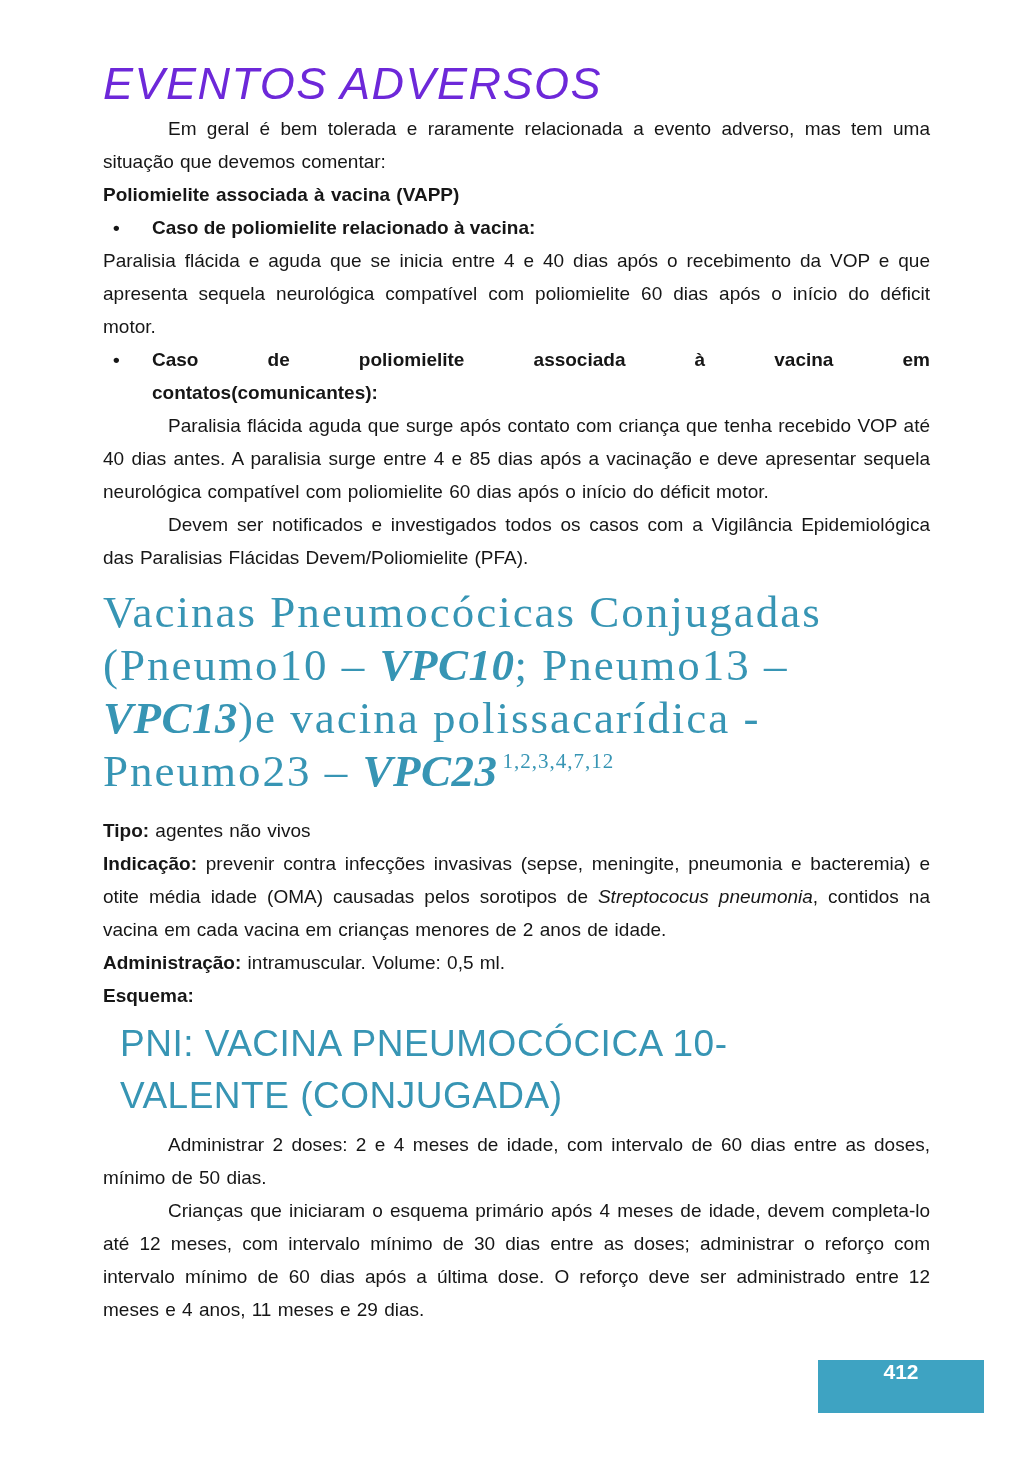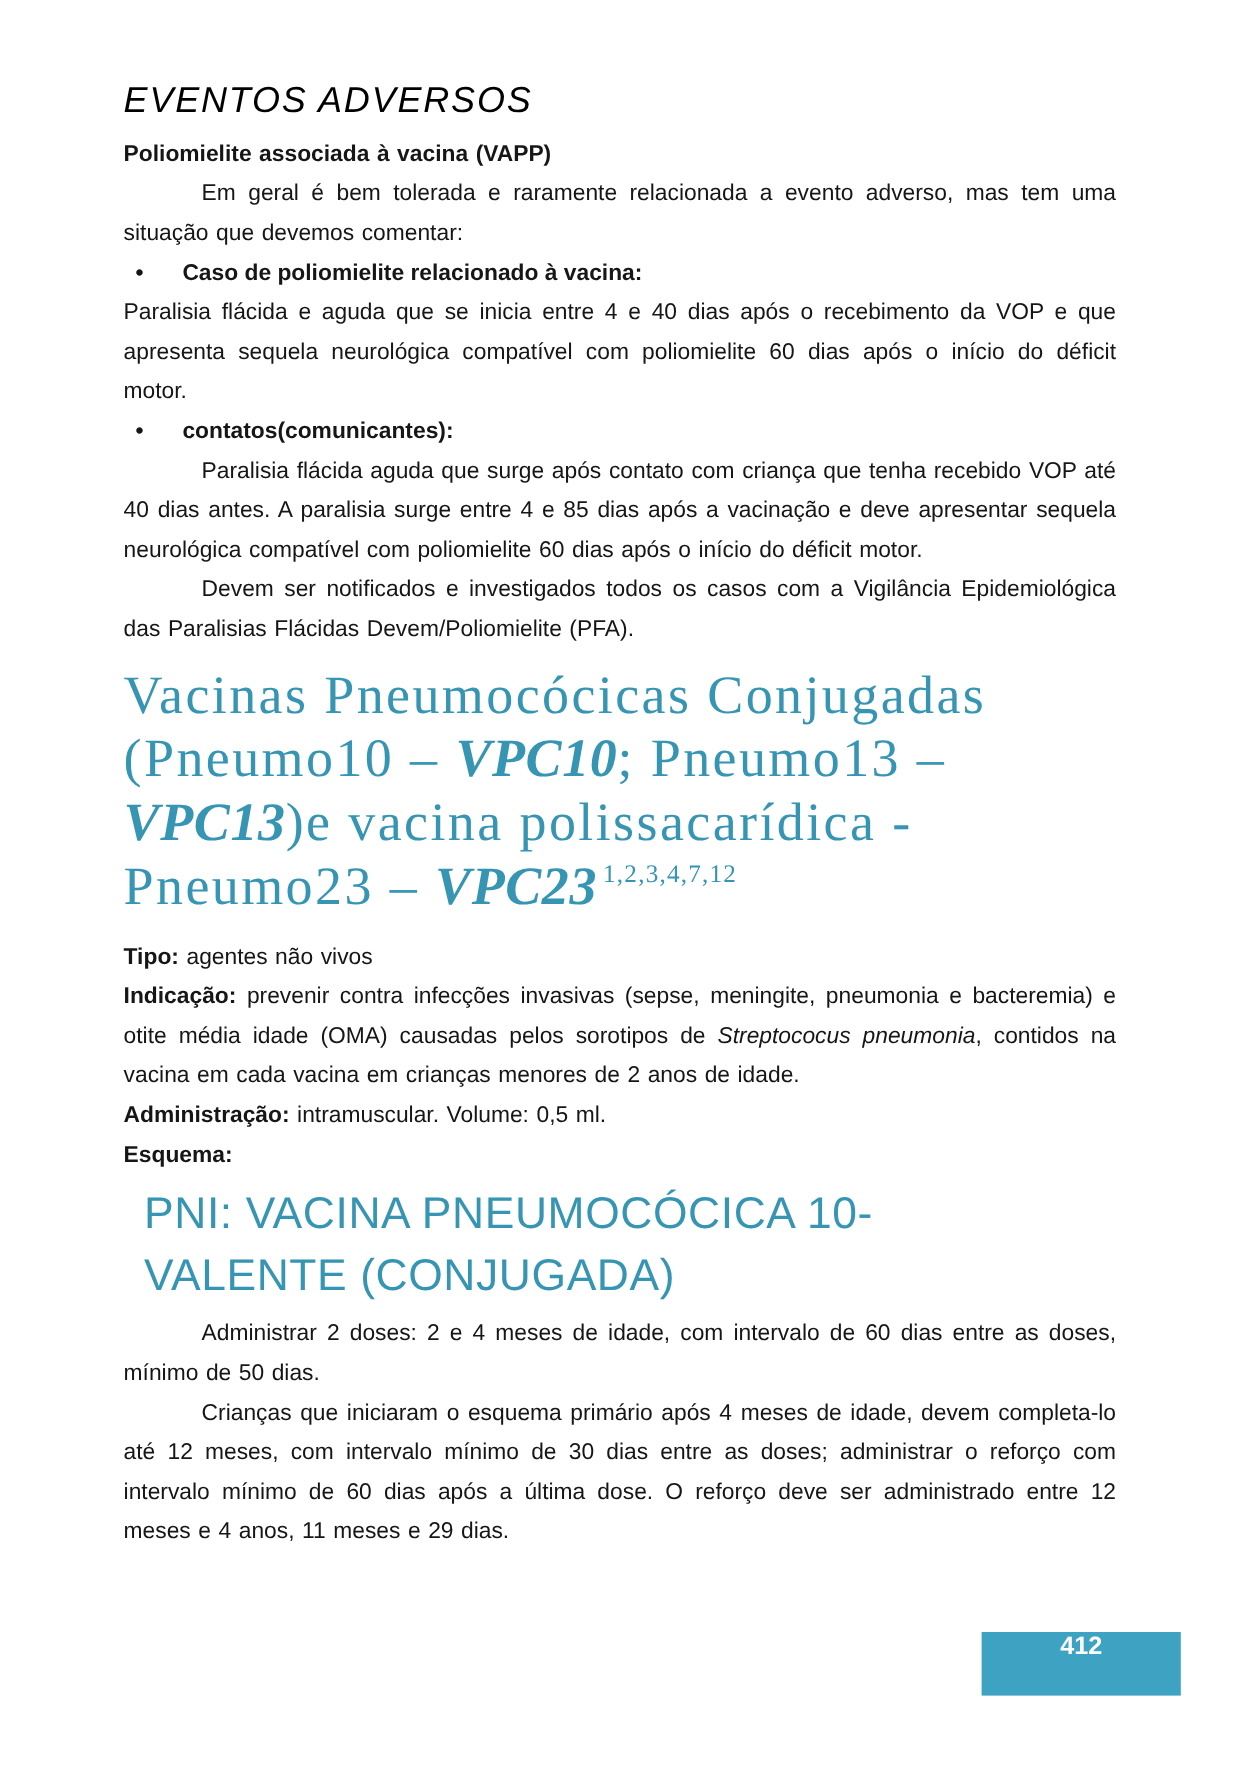--- a/index.html
+++ b/index.html
@@ -14,24 +14,24 @@
   }
   .content {
     position: absolute;
     left: 103px;
     top: 64px;
     width: 827px;
   }
   .ev-title {
     font-style: italic;
     font-weight: 400;
-    font-size: 30px;
+    font-size: 45px;
     line-height: 40px;
     letter-spacing: 1.5px;
-    color: #000000;
+    color: #6d28d9;
     margin: 0 0 8px 0;
   }
   .body {
     font-size: 19px;
     line-height: 33px;
     margin: 0;
     text-align: justify;
     word-spacing: 1px;
   }
   .indent { text-indent: 65px; }
@@ -106,34 +106,35 @@
   }
 </style>
 </head>
 <body>
 
 <div class="page">
   <div class="content">
 
     <h1 class="ev-title">EVENTOS ADVERSOS</h1>
 
+    <p class="body indent">Em geral é bem tolerada e raramente relacionada a evento adverso, mas tem uma situação que devemos comentar:</p>
+
     <p class="body bold">Poliomielite associada à vacina (VAPP)</p>
-
-    <p class="body indent">Em geral é bem tolerada e raramente relacionada a evento adverso, mas tem uma situação que devemos comentar:</p>
 
     <div class="bullet">
       <span class="dot">•</span>
       <span class="btext">Caso de poliomielite relacionado à vacina:</span>
     </div>
 
     <p class="body">Paralisia flácida e aguda que se inicia entre 4 e 40 dias após o recebimento da VOP e que apresenta sequela neurológica compatível com poliomielite 60 dias após o início do déficit motor.</p>
 
     <div class="bullet">
       <span class="dot">•</span>
       <span class="btext">
+        <span class="stretch">Caso de poliomielite associada à vacina em</span>
         <span>contatos(comunicantes):</span>
       </span>
     </div>
 
     <p class="body indent">Paralisia flácida aguda que surge após contato com criança que tenha recebido VOP até 40 dias antes. A paralisia surge entre 4 e 85 dias após a vacinação e deve apresentar sequela neurológica compatível com poliomielite 60 dias após o início do déficit motor.</p>
 
     <p class="body indent">Devem ser notificados e investigados todos os casos com a Vigilância Epidemiológica das Paralisias Flácidas Devem/Poliomielite (PFA).</p>
 
     <h2 class="big-title">
       <span>Vacinas Pneumocócicas Conjugadas (Pneumo10 – </span><span class="bi">VPC10</span><span>; Pneumo13 – </span><span class="bi">VPC13</span><span>)e vacina polissacarídica - Pneumo23 – </span><span class="bi">VPC23</span><sup>1,2,3,4,7,12</sup>

